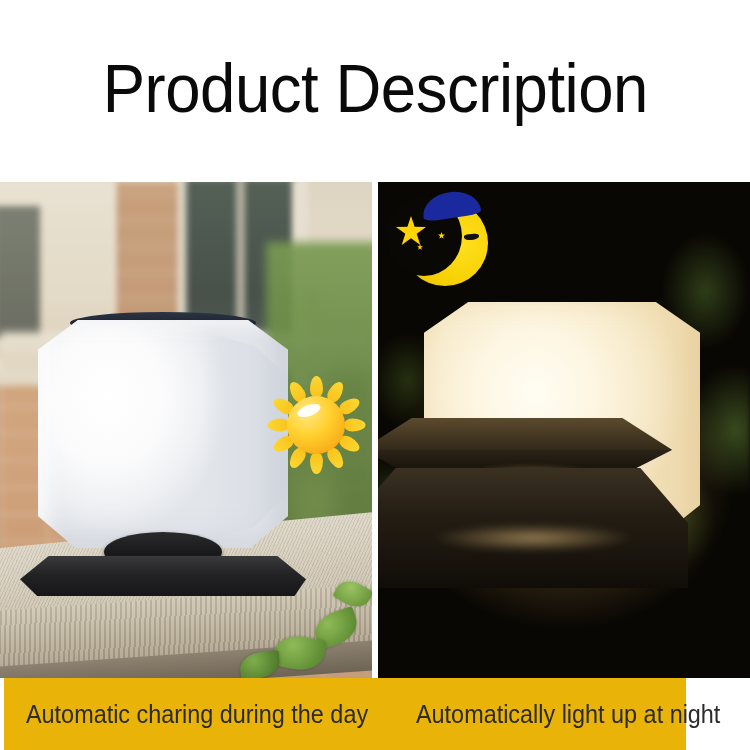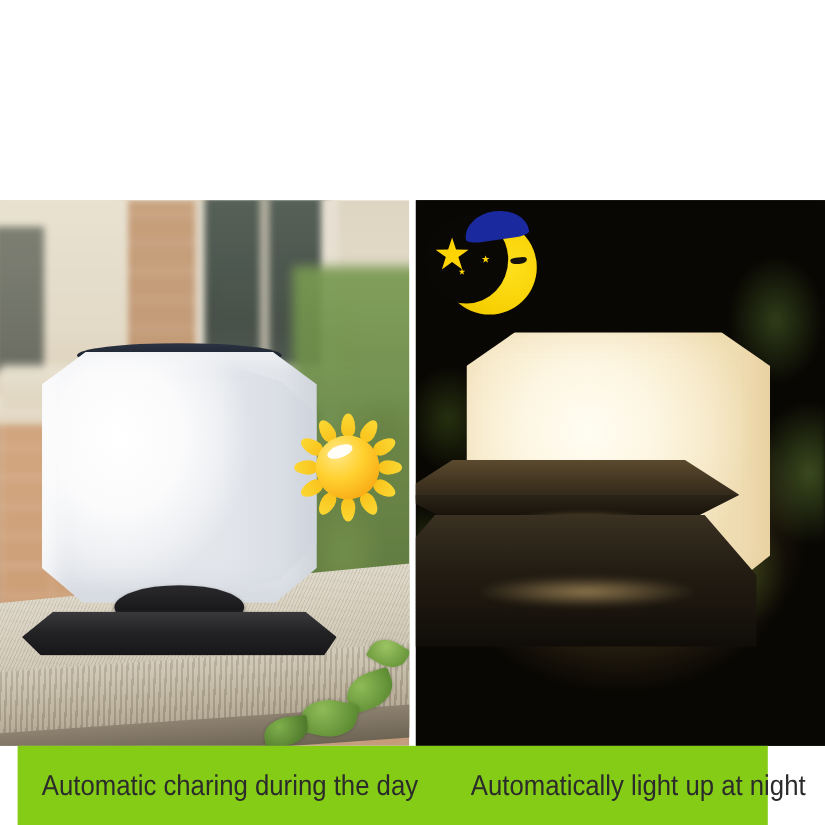--- a/index.html
+++ b/index.html
@@ -305,39 +305,42 @@
     background:#ffd400;
     clip-path:polygon(50% 0%, 62% 36%, 100% 37%, 69% 59%, 81% 97%, 50% 74%, 19% 97%, 31% 59%, 0% 37%, 38% 36%); }
   .moon .eye {
     position:absolute; left:70px; top:44px; width:15px; height:6px;
     background:#14120a; border-radius:40% 40% 60% 60%;
     transform:rotate(-6deg);
   }
 
   
   .captions {
-    position:absolute; left:16px; top:678px; width:682px; height:72px;
-    background:#84cc16;
+    position:absolute; left:4px; top:678px; width:682px; height:72px;
+    background:#eab308;
   }
   .caption {
     position:absolute; top:0; height:72px;
     display:flex; align-items:center;
     font-family:"Liberation Sans", sans-serif;
     font-size:26px; font-weight:400; color:#2b2b2b;
     transform:scaleX(0.9); transform-origin:left center;
     white-space:nowrap;
   }
   .caption.left  { left:22px; }
   .caption.right { left:412px; }
 </style>
 </head>
 <body>
 
 <div class="page">
 
+  <div class="title-bar">
+    <div class="title">Product Description</div>
+  </div>
 
   <div class="photos">
 
     <div class="photo day">
       <div class="day-bg">
         <div class="bg-wall"></div>
         <div class="bricks"></div>
         <div class="brick-col"></div>
         <div class="win-frame-l"></div>
         <div class="win-glass-l"></div>

